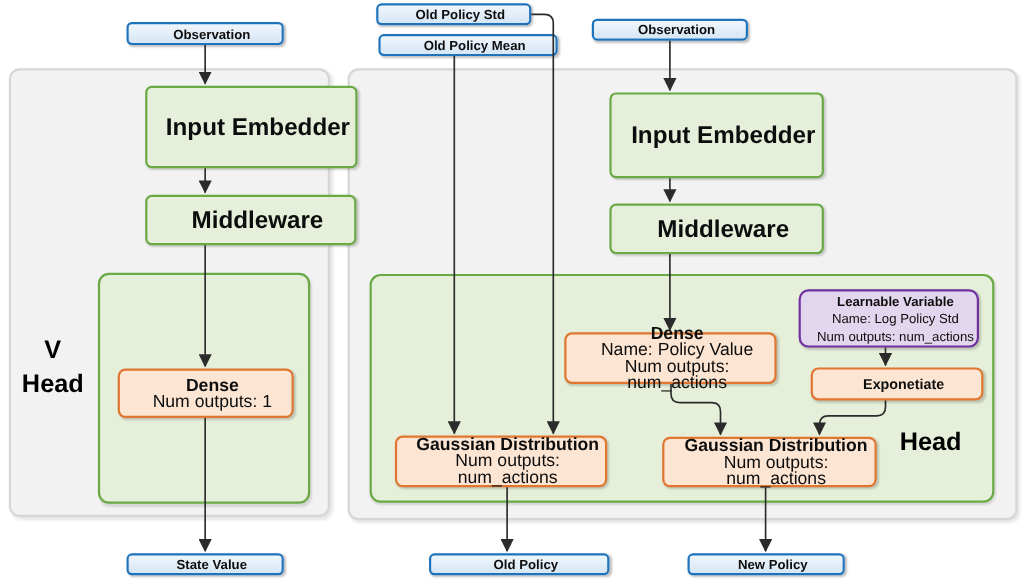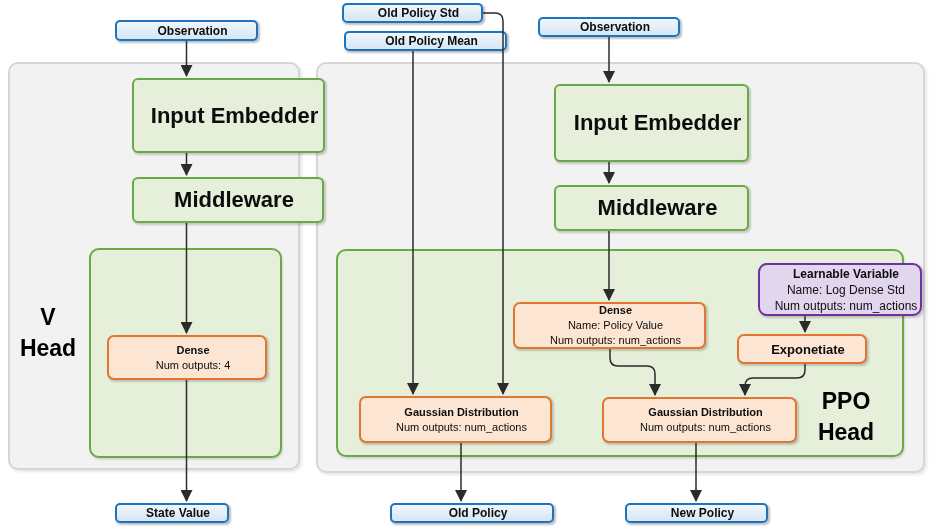--- a/index.html
+++ b/index.html
@@ -55,32 +55,31 @@
     border-radius: 6px;
     font-weight: bold;
     font-size: 22px;
     box-shadow: 1.5px 1.5px 2px rgba(0,0,0,0.18);
     margin-left: 42px;
   }
   .node-orange {
     background: #fce5d3;
     border: 2.6px solid #e0762f;
     border-radius: 7px;
-    font-size: 11px;
+    font-size: 16px;
     line-height: 15px;
     box-shadow: 1.5px 1.5px 2px rgba(0,0,0,0.18);
   }
   .node-purple {
     background: #e2d6ee;
     border: 2.8px solid #7030a0;
     border-radius: 9px;
     font-size: 12px;
     line-height: 16px;
     box-shadow: 1.5px 1.5px 2px rgba(0,0,0,0.18);
-    margin-left: 32px;
   }
   .node .title { font-weight: bold; }
   .big-label {
     position: absolute;
     z-index: 3;
     font-weight: bold;
     font-size: 23px;
     line-height: 31px;
     color: #000;
     text-align: center;
@@ -107,52 +106,51 @@
   <div class="container-green" style="left:89px; top:248px; width:193px; height:210px;"></div>
 
   <div class="container-gray" style="left:316px; top:62px; width:609px; height:411px;"></div>
   <div class="container-green" style="left:336px; top:249px; width:568px; height:208px;"></div>
 
   <div class="big-label" style="left:8px; top:302px; width:80px;">
     <div>V</div>
     <div>Head</div>
   </div>
   <div class="big-label" style="left:805px; top:386px; width:82px;">
-    <div>PPO</div>
     <div>Head</div>
   </div>
 
   <div class="node node-blue" style="left:115px; top:20px; width:143px; height:21px;">Observation</div>
   <div class="node node-green" style="left:90px; top:78px; width:193px; height:75px;">Input Embedder</div>
   <div class="node node-green" style="left:90px; top:177px; width:192px; height:46px;">Middleware</div>
   <div class="node node-orange" style="left:107px; top:335px; width:160px; height:45px;">
     <div class="title">Dense</div>
-    <div>Num outputs: 4</div>
+    <div>Num outputs: 1</div>
   </div>
-  <div class="node node-blue" style="left:115px; top:503px; width:114px; height:20px;">State Value</div>
+  <div class="node node-blue" style="left:115px; top:503px; width:143px; height:20px;">State Value</div>
 
   <div class="node node-blue" style="left:342px; top:3px; width:141px; height:20px;">Old Policy Std</div>
   <div class="node node-blue" style="left:344px; top:31px; width:163px; height:20px;">Old Policy Mean</div>
   <div class="node node-blue" style="left:538px; top:17px; width:142px; height:20px;">Observation</div>
   <div class="node node-green" style="left:512px; top:84px; width:195px; height:78px;">Input Embedder</div>
   <div class="node node-green" style="left:512px; top:185px; width:195px; height:46px;">Middleware</div>
 
   <div class="node node-orange" style="left:513px; top:302px; width:193px; height:47px;">
     <div class="title">Dense</div>
     <div>Name: Policy Value</div>
     <div>Num outputs: num_actions</div>
   </div>
 
   <div class="node node-purple" style="left:726px; top:263px; width:164px; height:53px;">
     <div class="title">Learnable Variable</div>
-    <div>Name: Log Dense Std</div>
+    <div>Name: Log Policy Std</div>
     <div>Num outputs: num_actions</div>
   </div>
 
-  <div class="node node-orange" style="left:737px; top:334px; width:130px; height:30px; font-weight:bold; font-size:13px;">Exponetiate</div>
+  <div class="node node-orange" style="left:737px; top:334px; width:157px; height:30px; font-weight:bold; font-size:13px;">Exponetiate</div>
 
   <div class="node node-orange" style="left:359px; top:396px; width:193px; height:47px;">
     <div class="title">Gaussian Distribution</div>
     <div>Num outputs: num_actions</div>
   </div>
 
   <div class="node node-orange" style="left:602px; top:397px; width:195px; height:46px;">
     <div class="title">Gaussian Distribution</div>
     <div>Num outputs: num_actions</div>
   </div>

